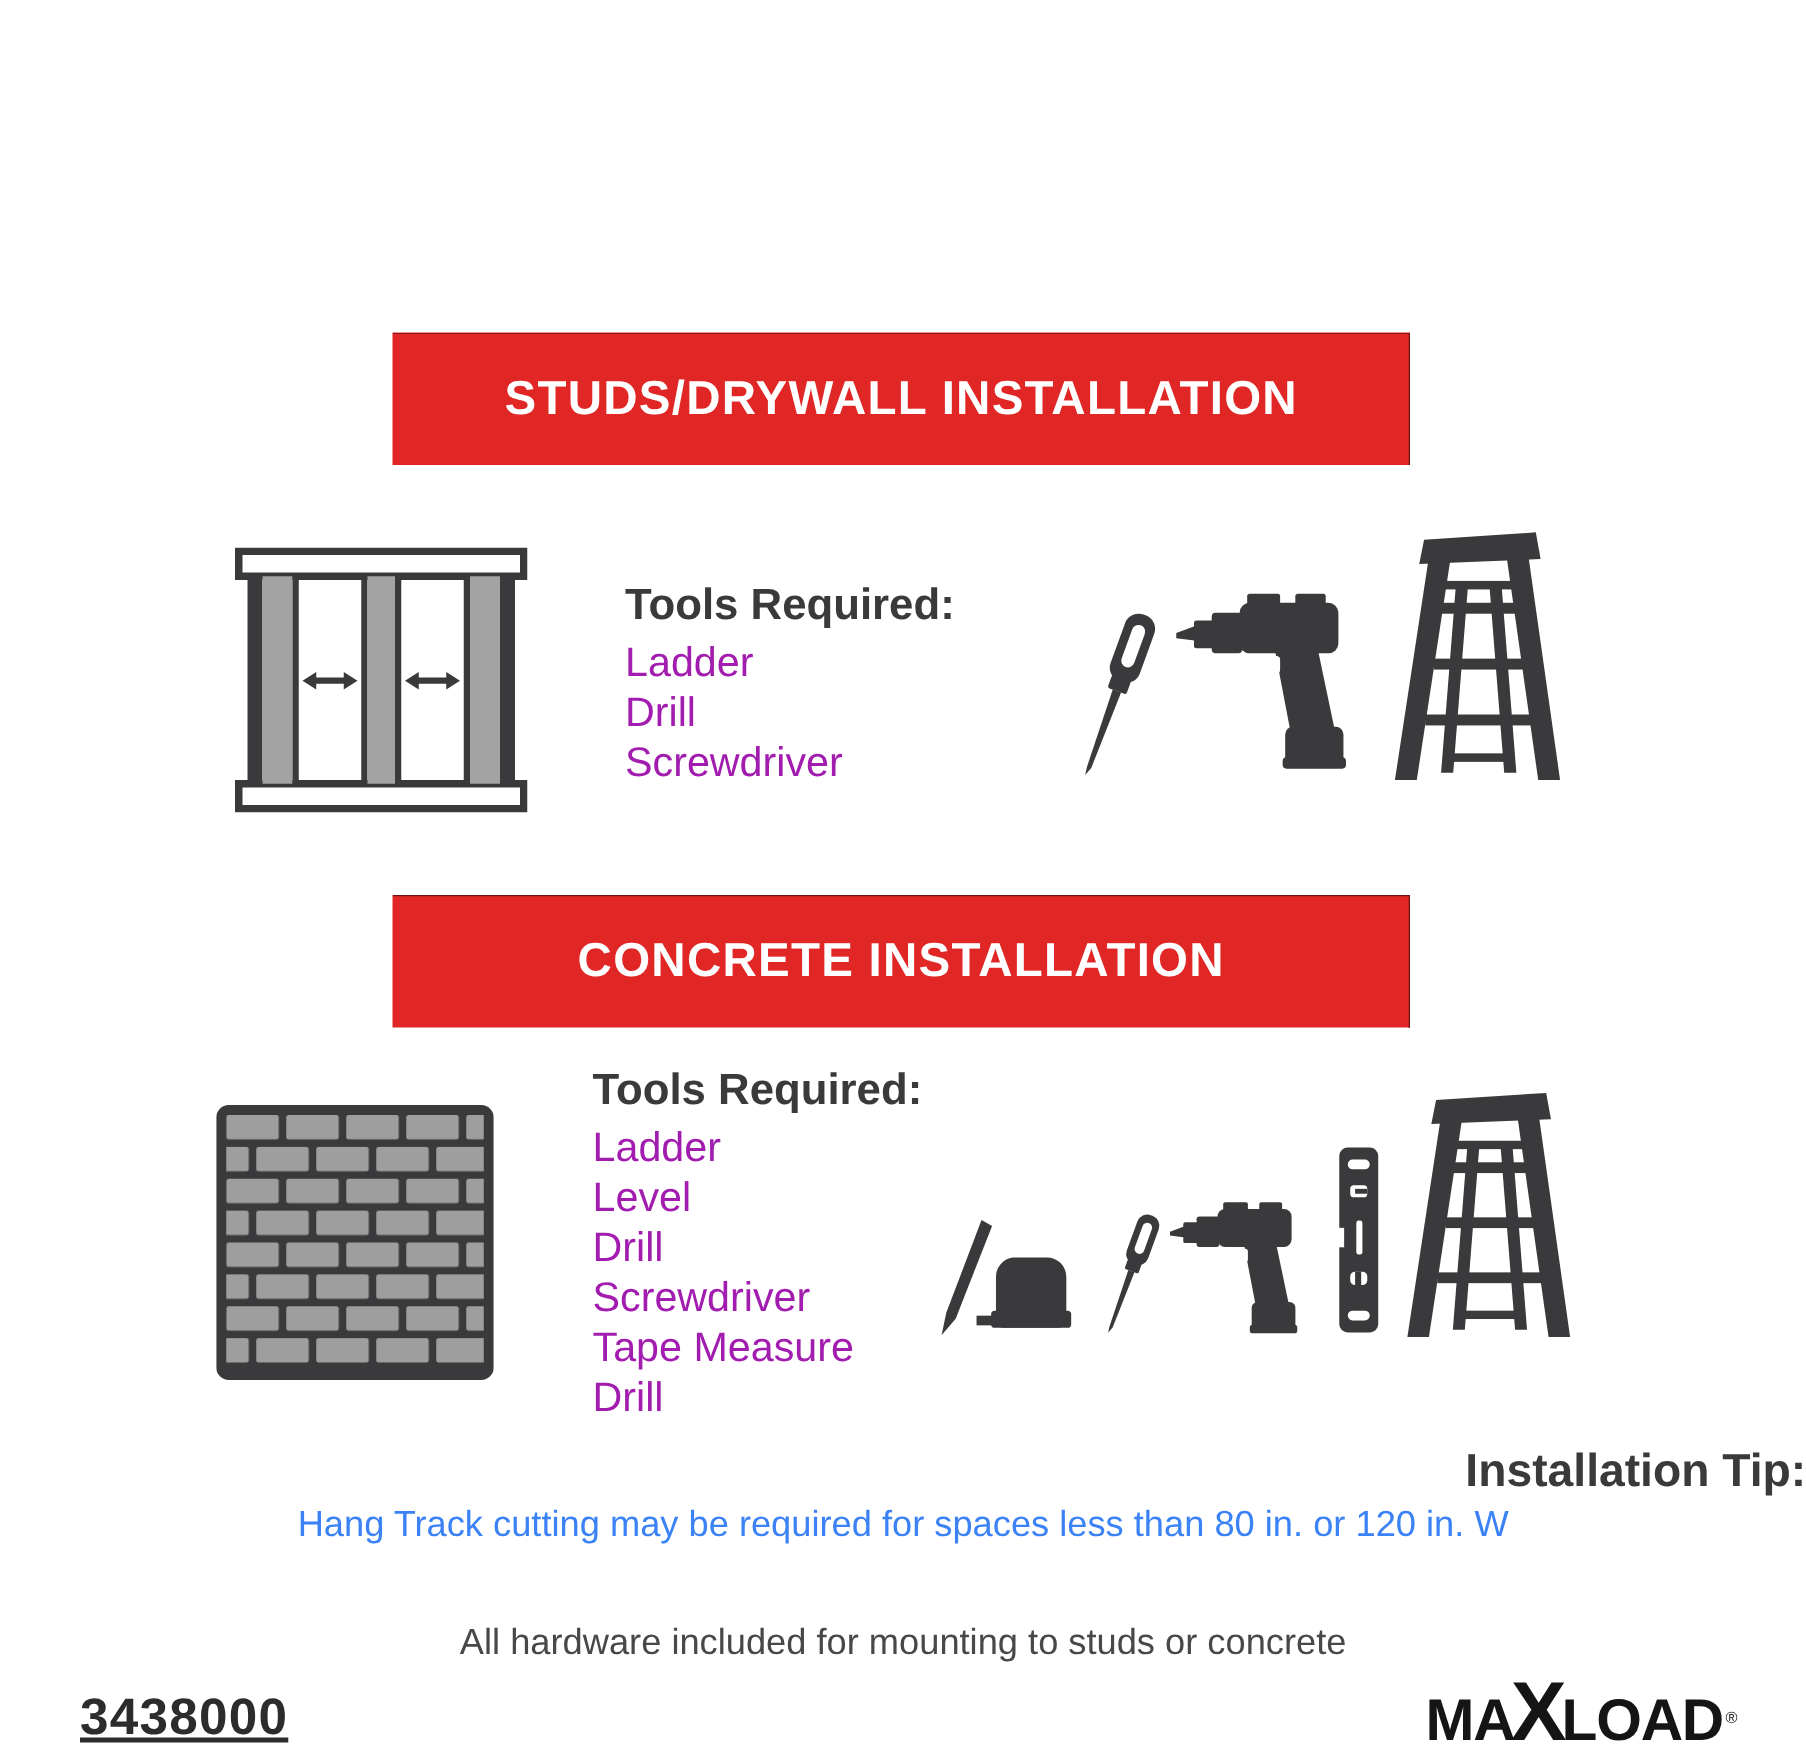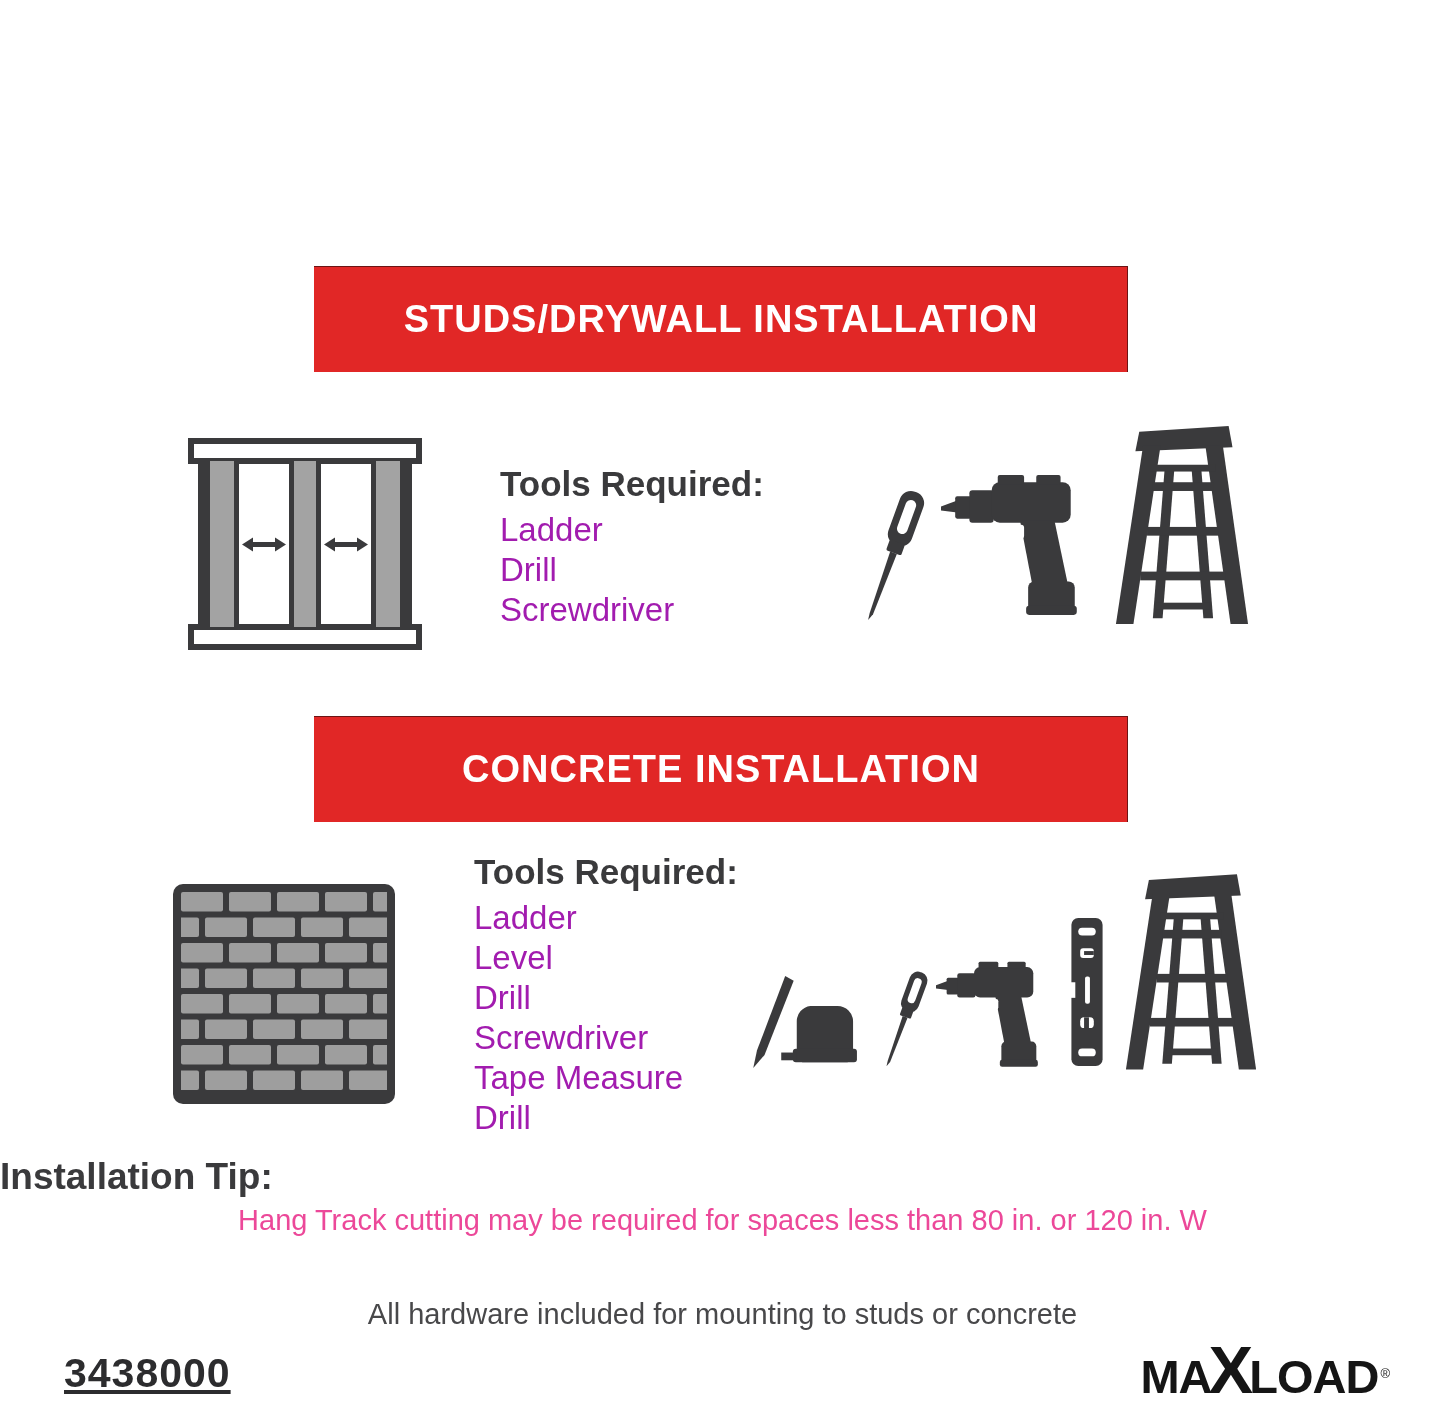--- a/index.html
+++ b/index.html
@@ -44,22 +44,22 @@
   .ic-lad1   { left:1110px; top:422px; width:144px; height:204px; }
   .ic-brick  { left:173px;  top:884px; width:222px; height:220px; }
   .ic-pencil { left:748px;  top:976px; width:50px;  height:94px;  }
   .ic-tape   { left:780px;  top:1004px;width:84px;  height:66px;  }
   .ic-sd2    { left:876px;  top:968px; width:56px;  height:104px; }
   .ic-drill2 { left:934px;  top:958px; width:118px; height:114px; }
   .ic-level  { left:1068px; top:916px; width:38px;  height:152px; }
   .ic-lad2   { left:1124px; top:870px; width:134px; height:202px; }
 
   
-  .tip-heading { position:absolute; top:1156px; left:0; width:100%; text-align:left; font-size:37px; font-weight:bold; color:#3a3a3c; }
-  .tip-text    { position:absolute; top:1204px; left:0; width:100%; text-align:center; font-size:29px; font-weight:300; color:#ec4899; }
+  .tip-heading { position:absolute; top:1156px; left:0; width:100%; text-align:right; font-size:37px; font-weight:bold; color:#3a3a3c; }
+  .tip-text    { position:absolute; top:1204px; left:0; width:100%; text-align:center; font-size:29px; font-weight:300; color:#3b82f6; }
   .hardware-note { position:absolute; top:1298px; left:0; width:100%; text-align:center; font-size:29px; font-weight:400; color:#48484a; }
   .model-number { position:absolute; left:64px; top:1350px; font-size:41px; font-weight:600; color:#2c2c2e; letter-spacing:1px;text-decoration:underline; }
 
   .brand-logo {
     position:absolute; right:56px; top:1342px; display:flex; align-items:baseline;
     font-weight:800; color:#151515; font-size:47px; letter-spacing:-1px; line-height:56px;
   }
   .logo-x { font-size:67px; margin:0 -3px; font-weight:800; }
   .reg-mark { font-size:13px; align-self:flex-start; margin:4px 0 0 2px; font-weight:400; }
 

